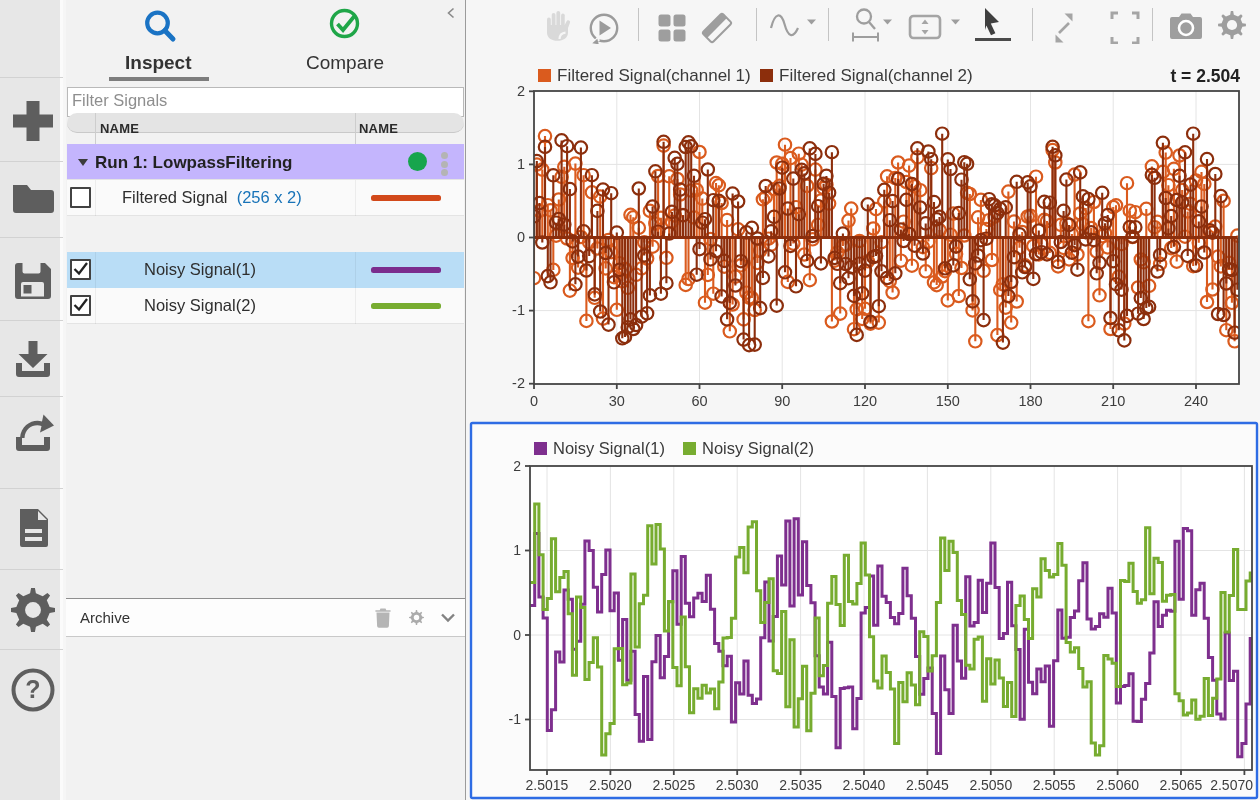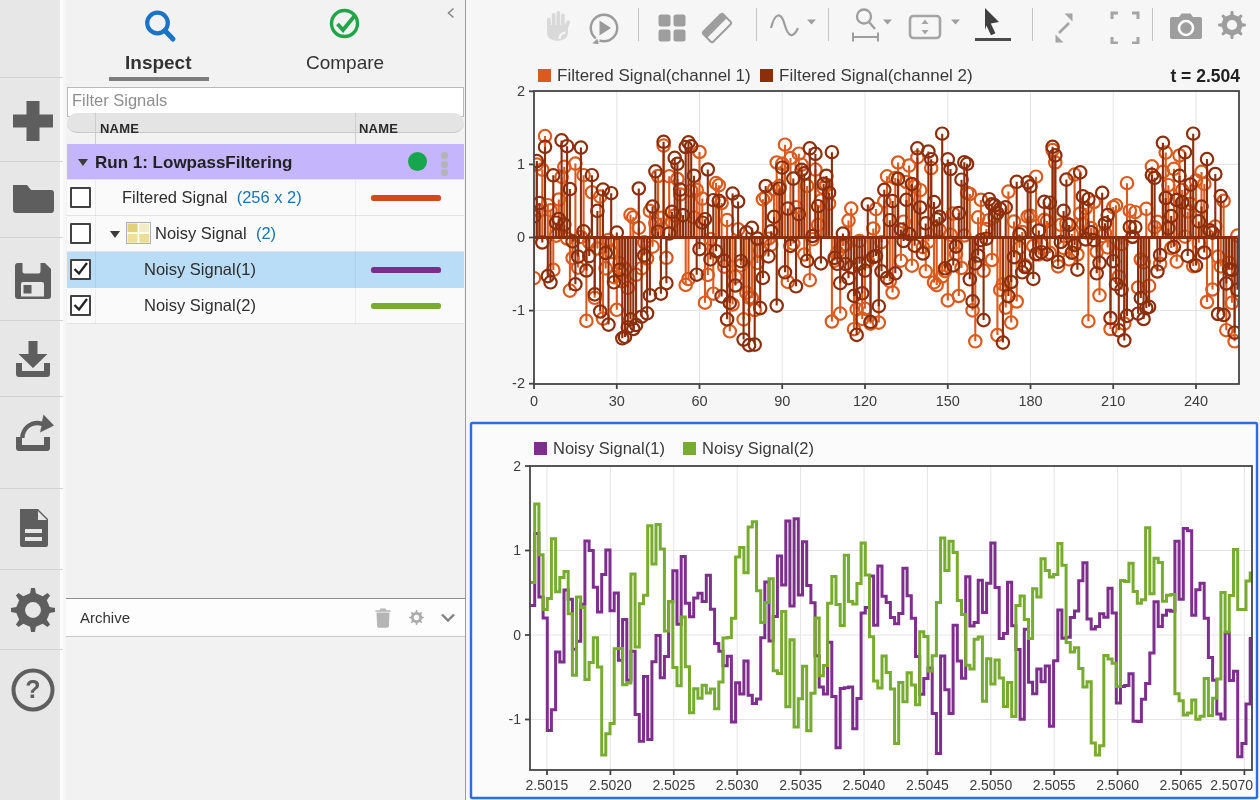--- a/index.html
+++ b/index.html
@@ -113,36 +113,20 @@
         <div style="width:7px;height:7px;border-radius:50%;background:#b4b4b4;margin-top:1.5px"></div>
         <div style="width:7px;height:7px;border-radius:50%;background:#b4b4b4;margin-top:1.5px"></div>
       </div>
     </div>
   <div class="row" style="top:180px">
       <div class="abs" style="left:28px;top:0;width:1px;height:36px;background:rgba(0,0,0,0.055)"></div>
       <div class="abs" style="left:288px;top:0;width:1px;height:36px;background:rgba(0,0,0,0.055)"></div>
       <div class="cbx"></div>
       <div class="rtxt" style="left:55px">Filtered Signal&nbsp; <span class="lnk">(256 x 2)</span></div>
       <div class="swatch" style="background:#d2491a"></div>
-    </div>
-  <div class="row" style="top:216px">
-      <div class="abs" style="left:28px;top:0;width:1px;height:36px;background:rgba(0,0,0,0.055)"></div>
-      <div class="abs" style="left:288px;top:0;width:1px;height:36px;background:rgba(0,0,0,0.055)"></div>
-      <div class="cbx"></div>
-      <svg class="abs" style="left:42px;top:13px" width="12" height="10" viewBox="0 0 12 10">
-        <path d="M1 2 h10 L6 9 z" fill="#3b3b3b"></path>
-      </svg>
-      <svg class="abs" style="left:59px;top:6px" width="25" height="22" viewBox="0 0 25 22">
-        <rect x="0.5" y="0.5" width="24" height="21" fill="#fff" stroke="#a9b0c0" stroke-width="1"></rect>
-        <rect x="1.5" y="1.5" width="10" height="8.7" fill="#e2d07a"></rect>
-        <rect x="13.3" y="1.5" width="10" height="8.7" fill="#f2ebc4"></rect>
-        <rect x="1.5" y="12" width="10" height="8.7" fill="#eee098"></rect>
-        <rect x="13.3" y="12" width="10" height="8.7" fill="#ecde90"></rect>
-      </svg>
-      <div class="rtxt" style="left:88px">Noisy Signal&nbsp; <span class="lnk">(2)</span></div>
     </div>
   <div class="row rowsel" style="top:252px">
       <div class="abs" style="left:28px;top:0;width:1px;height:36px;background:rgba(0,0,0,0.055)"></div>
       <div class="abs" style="left:288px;top:0;width:1px;height:36px;background:rgba(0,0,0,0.055)"></div>
       <div class="cbx">
         <svg class="abs" style="left:-1px;top:-2px" width="19" height="19" viewBox="0 0 19 19">
           <path d="M3.5 10 L8 14.5 L16 4" fill="none" stroke="#222" stroke-width="2.3"></path>
         </svg>
       </div>
       <div class="rtxt" style="left:77px">Noisy Signal(1)</div>

